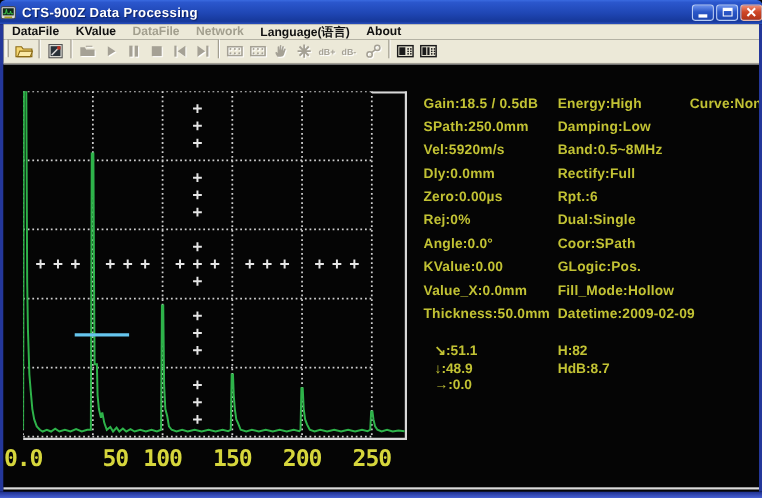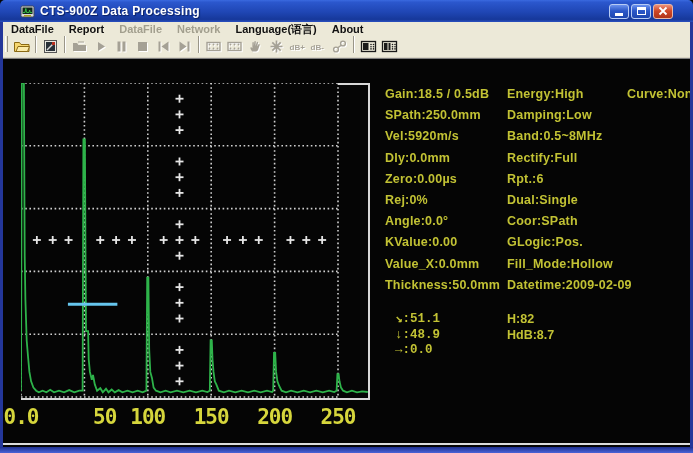--- a/index.html
+++ b/index.html
@@ -1,21 +1,21 @@
 <!DOCTYPE html>
 <html><head>
 <meta charset="utf-8">
 <style>
   html,body{margin:0;padding:0;background:#3a3a3a;}
   *{box-sizing:border-box;}
   .window{position:relative;width:693px;height:453px;font-family:"Liberation Sans",sans-serif;overflow:hidden;background:#050505;}
   
   .titlebar{position:absolute;left:0;top:0;width:693px;height:22px;
     background:linear-gradient(180deg,#3a6ae0 0%,#2b57cd 10%,#1f46b4 55%,#16389a 88%,#2a50c0 100%);
-    border-radius:5px 5px 0 0;display:flex;align-items:center;padding:0 20px;}
+    border-radius:5px 5px 0 0;display:flex;align-items:center;padding:0 0;}
   .title-text{color:#ffffff;font-weight:bold;font-size:12px;margin-left:5px;text-shadow:1px 1px 1px #0a1f60;letter-spacing:.3px;flex:1;white-space:nowrap;}
   .app-icon{width:15px;height:15px;display:inline-block;}
   .winbtns{display:flex;gap:2px;}
   .wb{width:20px;height:15px;border-radius:3px;padding:0;display:flex;align-items:center;justify-content:center;cursor:default;}
   .wb.blue{background:linear-gradient(180deg,#6c92ee,#2b57c8 45%,#1d46b0);border:1px solid #b8ccf4;}
   .wb.red{background:linear-gradient(180deg,#ee9078,#d04828 45%,#b03418);border:1px solid #e8b8a8;}
   .glyph-min{display:block;width:8px;height:3px;background:#fff;margin-top:6px;}
   .glyph-max{display:block;width:9px;height:8px;border:1px solid #fff;border-top:3px solid #fff;}
   
   .menubar{position:absolute;left:3px;top:22px;width:687px;height:14px;background:#ece9d8;display:flex;align-items:center;padding-left:3px;font-size:11px;font-weight:bold;}
@@ -31,21 +31,21 @@
   
   .client{position:absolute;left:3px;top:58px;width:687px;height:389px;background:#050505;border-top:1px solid #808080;}
   .bottom-line{position:absolute;left:0;top:384px;width:687px;height:2px;background:#dcdcdc;}
   .plot-wrap{position:absolute;left:18px;top:24px;width:352px;height:320px;}
   .axis{position:absolute;left:0;top:346px;width:380px;height:24px;}
   .axis .tick{position:absolute;width:64px;text-align:center;font-family:"DejaVu Sans Mono",monospace;font-weight:bold;font-size:21px;color:#d6d63c;letter-spacing:-1px;}
   .pcol{position:absolute;top:25px;font-size:12.5px;font-weight:bold;color:#c2c234;letter-spacing:.2px;}
   .pcol div{height:21.2px;line-height:21.2px;white-space:nowrap;}
   .meas{position:absolute;left:392px;top:253px;font-size:12.5px;font-weight:bold;color:#c2c234;}
   .meas .mrow{height:15.5px;line-height:15.5px;display:flex;white-space:nowrap;}
-  .meas .mleft{width:112px;font-family:Liberation Mono, monospace;}
+  .meas .mleft{width:112px;}
   
   .border-l{position:absolute;left:0;top:22px;width:3px;height:425px;background:#24379a;}
   .border-r{position:absolute;left:690px;top:22px;width:3px;height:425px;background:#24379a;}
   .border-b{position:absolute;left:0;top:447px;width:693px;height:6px;background:linear-gradient(180deg,#1d2f8e,#4a63d8);}
 </style>
 </head>
 <body>
 
 <div class="window">
   <div class="titlebar">
@@ -68,21 +68,21 @@
       <span class="wb red">
           <svg width="10" height="10" viewBox="0 0 10 10">
             <path d="M1.5 1.5 L8.5 8.5 M8.5 1.5 L1.5 8.5" stroke="#fff" stroke-width="1.8"></path>
           </svg>
         </span>
     </span>
   </div>
 
   <div class="menubar" id="menubar">
       <span class="mi">DataFile</span>
-      <span class="mi">Report</span>
+      <span class="mi">KValue</span>
       <span class="mi disabled">DataFile</span>
       <span class="mi disabled">Network</span>
       <span class="mi">Language(语言)</span>
       <span class="mi">About</span>
     </div>
   <div class="toolbar" id="toolbar">
       <span class="grip"></span>
       <span class="tb">
         <svg viewBox="0 0 17 17">
           <path d="M1.5 13.5 V4.5 h5 l1.5 2 h8 v7 Z" fill="#f6d771" stroke="#8a6a14"></path>

